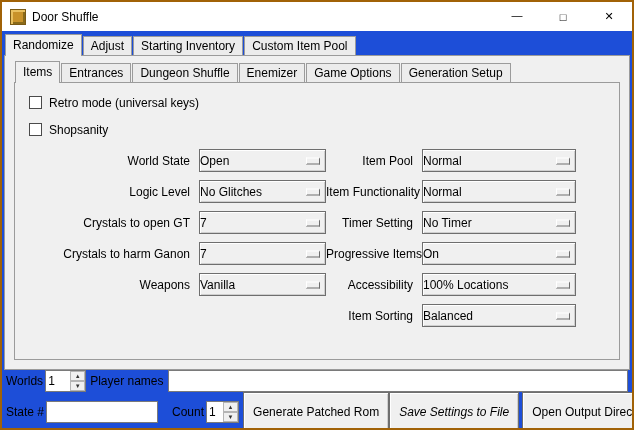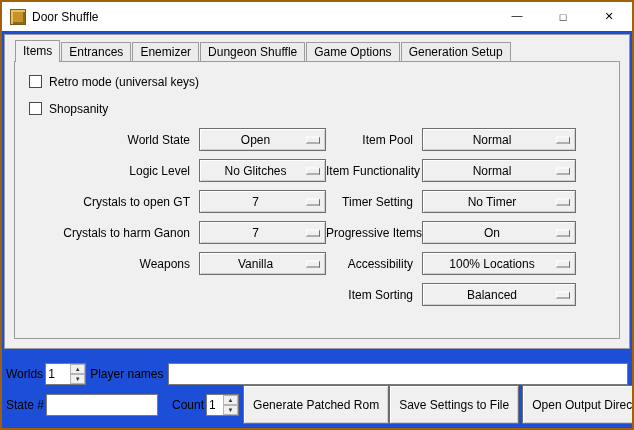--- a/index.html
+++ b/index.html
@@ -82,21 +82,21 @@
   .col-left .setting-label { width:180px; }
   .col-left .dropdown { width:127px; }
   .col-right .setting-label { width:96px; }
   .col-right .dropdown { width:154px; }
 
   .dropdown {
     height:23px; position:relative;
     background:#f0f0f0;
     border:1px solid #6e6e6e;
     box-shadow: inset 1px 1px 0 #ffffff, inset -1px -1px 0 #cfcfcf;
-    display:flex; align-items:center; justify-content:center;
+    display:flex; align-items:center; 
     cursor:default;
   }
   .dropdown .dd-value { padding-right:14px; white-space:nowrap; }
   .dd-indicator {
     position:absolute; right:5px; top:50%; transform:translateY(-50%);
     width:14px; height:7px; background:#f0f0f0;
     border-top:1px solid #ffffff; border-left:1px solid #ffffff;
     border-right:1px solid #6e6e6e; border-bottom:1px solid #6e6e6e;
   }
 
@@ -132,21 +132,21 @@
     border:1px solid #6e6e6e;
     box-shadow: inset 1px 1px 0 #ffffff, inset -1px -1px 0 #cfcfcf;
     display:flex; align-items:center; justify-content:center;
     padding:0 9px; white-space:nowrap; cursor:default;
     font-family:"Liberation Sans", sans-serif; font-size:12px;
   }
 
   .mr2{margin-right:2px;} .mr4{margin-right:4px;} .mr6{margin-right:6px;}
   .ml4{margin-left:4px;} .ml8{margin-left:8px;}
   .flex1{flex:1;}
-  .push-right{margin-left:auto;}
+  .push-right{margin-left:auto;font-style:italic;}
 </style>
 </head>
 <body>
 
 <div class="window">
 
   <div class="titlebar">
     <div class="app-icon"></div>
     <span class="win-title">Door Shuffle</span>
     <div class="caption-buttons">
@@ -157,28 +157,34 @@
           <span>□</span>
         </div>
       <div class="cap-btn">
           <span>✕</span>
         </div>
     </div>
   </div>
 
   <div class="app-body">
 
+    <div class="tabs-row">
+      <div class="tab selected">Randomize</div>
+      <div class="tab">Adjust</div>
+      <div class="tab">Starting Inventory</div>
+      <div class="tab">Custom Item Pool</div>
+    </div>
 
     <div class="outer-pane">
 
       <div class="tabs-row">
         <div class="tab selected">Items</div>
         <div class="tab">Entrances</div>
+        <div class="tab">Dungeon Shuffle</div>
         <div class="tab">Enemizer</div>
-        <div class="tab">Dungeon Shuffle</div>
         <div class="tab">Game Options</div>
         <div class="tab">Generation Setup</div>
       </div>
 
       <div class="inner-pane">
 
         <div class="check-row">
           <div class="checkbox"></div>
           <span class="check-label">Retro mode (universal keys)</span>
         </div>

